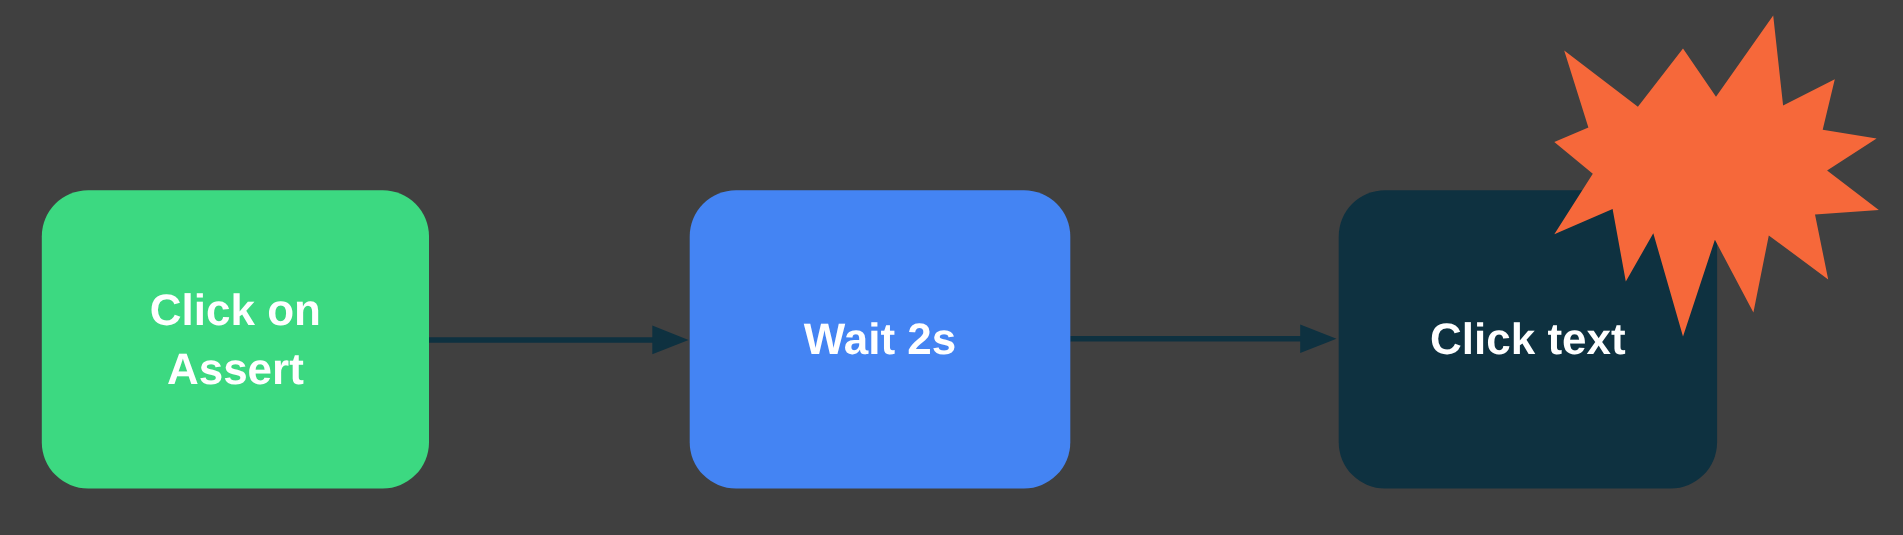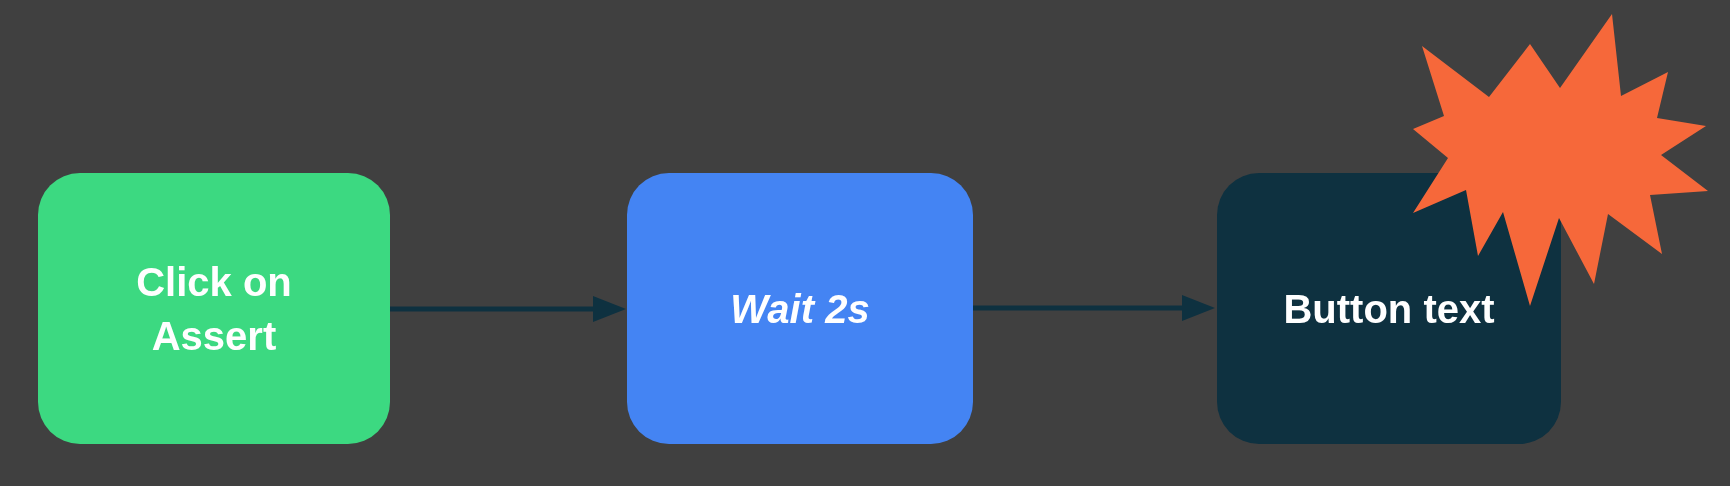--- a/index.html
+++ b/index.html
@@ -22,21 +22,21 @@
     top: 173px;
     height: 271px;
     border-radius: 42px;
     display: flex;
     flex-direction: column;
     align-items: center;
     justify-content: center;
     z-index: 2;
   }
   .node-green { left: 38px;  width: 352px; background: #3cd981; }
-  .node-blue  { left: 627px; width: 346px; background: #4484f3; font-style: italic; }
+  .node-blue  { left: 627px; width: 346px; background: #4484f3; }
   .node-navy  { left: 1217px; width: 344px; background: #0e3140; }
   .node-label-line {
     color: #ffffff;
     font-weight: 700;
     font-size: 40px;
     line-height: 54px;
     text-align: center;
     white-space: nowrap;
   }
   .arrows-layer { z-index: 1; }
@@ -65,20 +65,20 @@
     <div class="node-label-line">Click on</div>
     <div class="node-label-line">Assert</div>
   </div>
 
   <div class="node node-blue">
     <div class="node-label-line">Wait 2s</div>
 
   </div>
 
   <div class="node node-navy">
-    <div class="node-label-line">Button text</div>
+    <div class="node-label-line">Click text</div>
   </div>
 
   <svg class="layer burst-layer" viewBox="0 0 1730 486">
     <polygon class="burst" points="1422,46 1489,97 1530,44 1560,88 1612,14 1621,96 1668,72 1657,118 1706,126 1661,155 1708,191 1650,195 1662,254 1608,214 1594,284 1559,218 1530,306 1503,212 1478,256 1466,190 1413,213 1448,158 1413,129 1444,116"></polygon>
   </svg>
 
 </div>
 
 </body></html>

